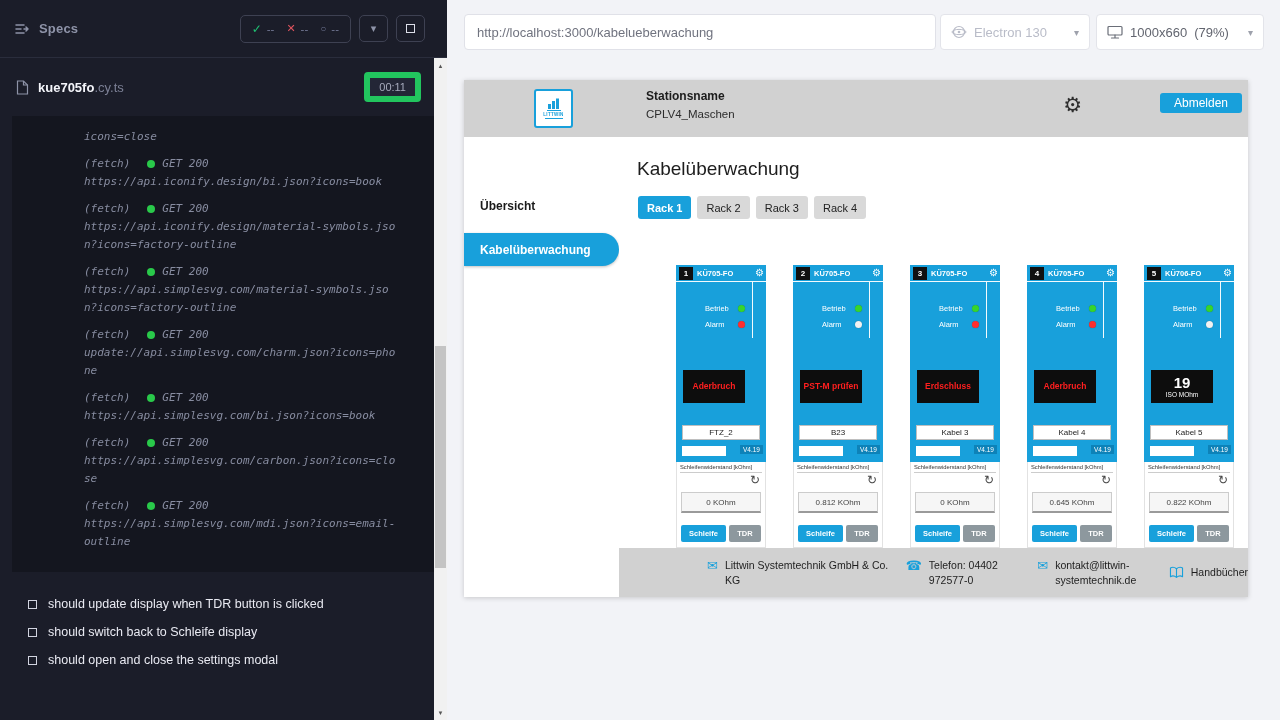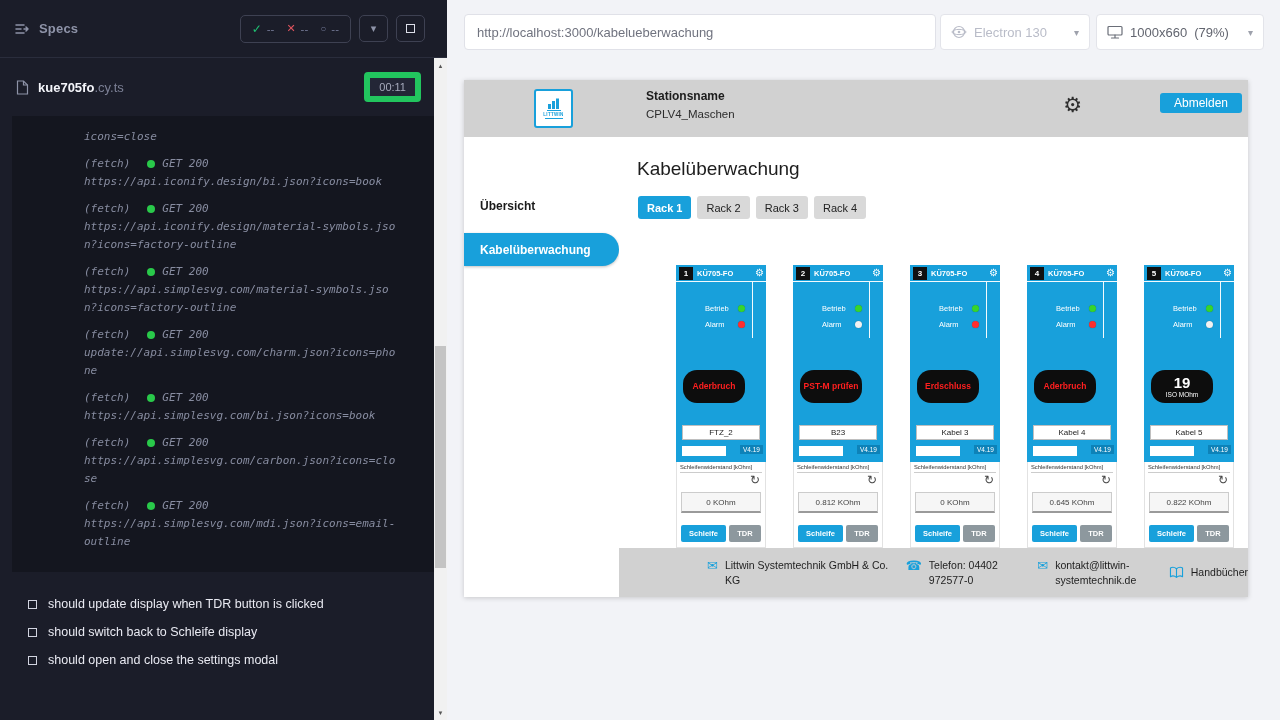--- a/index.html
+++ b/index.html
@@ -81,21 +81,21 @@
   .card-blue { position:relative; height:197px; background:#18a0db; }
   .card-head { position:absolute; left:0; right:0; top:0; height:17px; border-bottom:1px solid rgba(255,255,255,.95); }
   .num { position:absolute; left:3px; top:2px; width:14px; height:13px; background:#101010; color:#fff; font-size:8px; font-weight:bold; display:flex; align-items:center; justify-content:center; }
   .model { position:absolute; left:21px; top:4px; font-size:7.5px; font-weight:bold; color:#fff; }
   .card-gear { position:absolute; right:2px; top:2px; font-size:10px; color:#fff; cursor:pointer; line-height:1.2; }
   .vline { position:absolute; right:13px; top:17px; width:1px; height:56px; background:rgba(255,255,255,.95); }
   .led-row { position:absolute; left:6px; display:flex; align-items:center; }
   .led-row.r1 { top:39px; } .led-row.r2 { top:55px; }
   .led-label { font-size:7.5px; color:#fff; width:33px;margin-left:23px; }
   .led { width:7px; height:7px; border-radius:50%; box-shadow:0 0 1px rgba(0,0,0,.4); }
-  .status { position:absolute; left:7px; right:21px; top:105px; height:33px; background:#0d0d0d; display:flex; flex-direction:column; align-items:center; justify-content:center; text-align:left;border-radius:14px; }
+  .status { position:absolute; left:7px; right:21px; top:105px; height:33px; background:#0d0d0d; display:flex; flex-direction:column; align-items:center; justify-content:center; text-align:left; }
   .status-l1 { font-size:8.5px; font-weight:bold; line-height:1.15; }
   .card:nth-child(5) .status-l1 { font-size:15px; }
   .status-l2 { font-size:6.5px; line-height:1.2; }
   .cable { position:absolute; left:6px; right:6px; top:160px; height:15px; background:#fff; border:1px solid #bfbfbf; display:flex; align-items:center; justify-content:center; font-size:8px; color:#222; }
   .vstrip { position:absolute; left:6px; top:181px; width:44px; height:10px; background:#fff; }
   .version { position:absolute; right:3px; top:180px; font-size:6.5px; color:#fff; background:#0d82b8; padding:1px 3px; }
 
   .card-white { position:relative; height:86px; background:#fff; border:1px solid #e2e2e2; border-top:none; }
   .meas-label { position:absolute; left:3px; right:3px; top:2px; font-size:5.8px; color:#333; border-bottom:1px solid #ccc; padding-bottom:2px; white-space:nowrap; overflow:hidden; }
   .refresh { position:absolute; right:5px; top:12px; font-size:12px; color:#444; cursor:pointer; line-height:1; }

